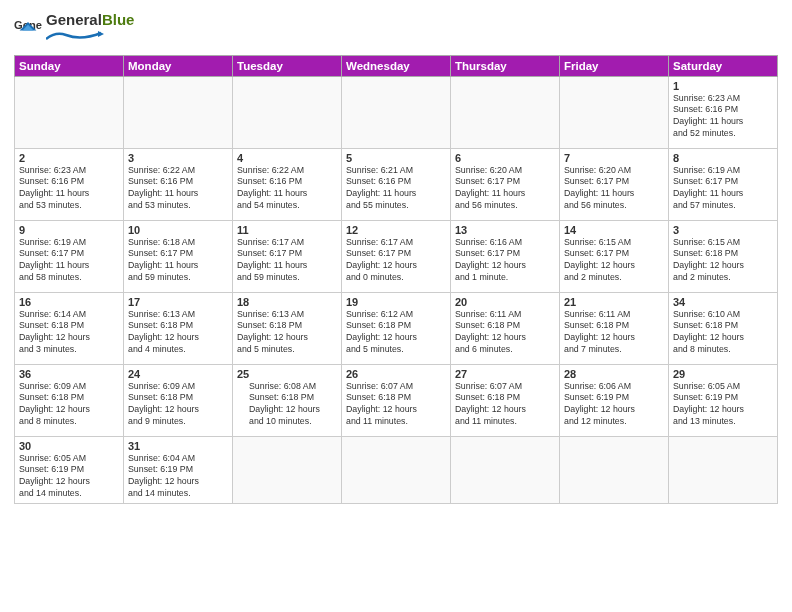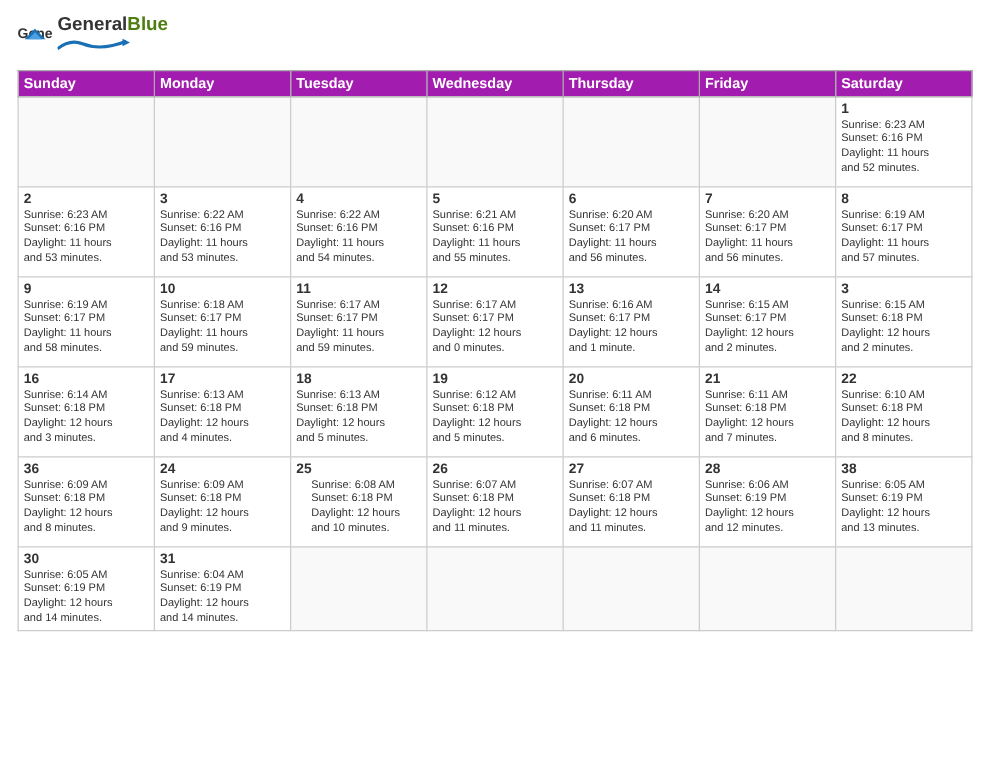--- a/index.html
+++ b/index.html
@@ -273,21 +273,21 @@
 and 6 minutes.</div>
         </td>
         <td>
           <div class="day-number">21</div>
           <div class="day-info" style="white-space: pre-line;">Sunrise: 6:11 AM
 Sunset: 6:18 PM
 Daylight: 12 hours
 and 7 minutes.</div>
         </td>
         <td>
-          <div class="day-number">22</div>
+          <div class="day-number">34</div>
           <div class="day-info" style="white-space: pre-line;">Sunrise: 6:10 AM
 Sunset: 6:18 PM
 Daylight: 12 hours
 and 8 minutes.</div>
         </td>
       </tr>
       <tr>
         <td>
           <div class="day-number">36</div>
           <div class="day-info" style="white-space: pre-line;">Sunrise: 6:09 AM
@@ -324,21 +324,21 @@
 and 11 minutes.</div>
         </td>
         <td>
           <div class="day-number">28</div>
           <div class="day-info" style="white-space: pre-line;">Sunrise: 6:06 AM
 Sunset: 6:19 PM
 Daylight: 12 hours
 and 12 minutes.</div>
         </td>
         <td>
-          <div class="day-number">38</div>
+          <div class="day-number">29</div>
           <div class="day-info" style="white-space: pre-line;">Sunrise: 6:05 AM
 Sunset: 6:19 PM
 Daylight: 12 hours
 and 13 minutes.</div>
         </td>
       </tr>
       <tr class="last-row">
         <td>
           <div class="day-number">30</div>
           <div class="day-info" style="white-space: pre-line;">Sunrise: 6:05 AM

